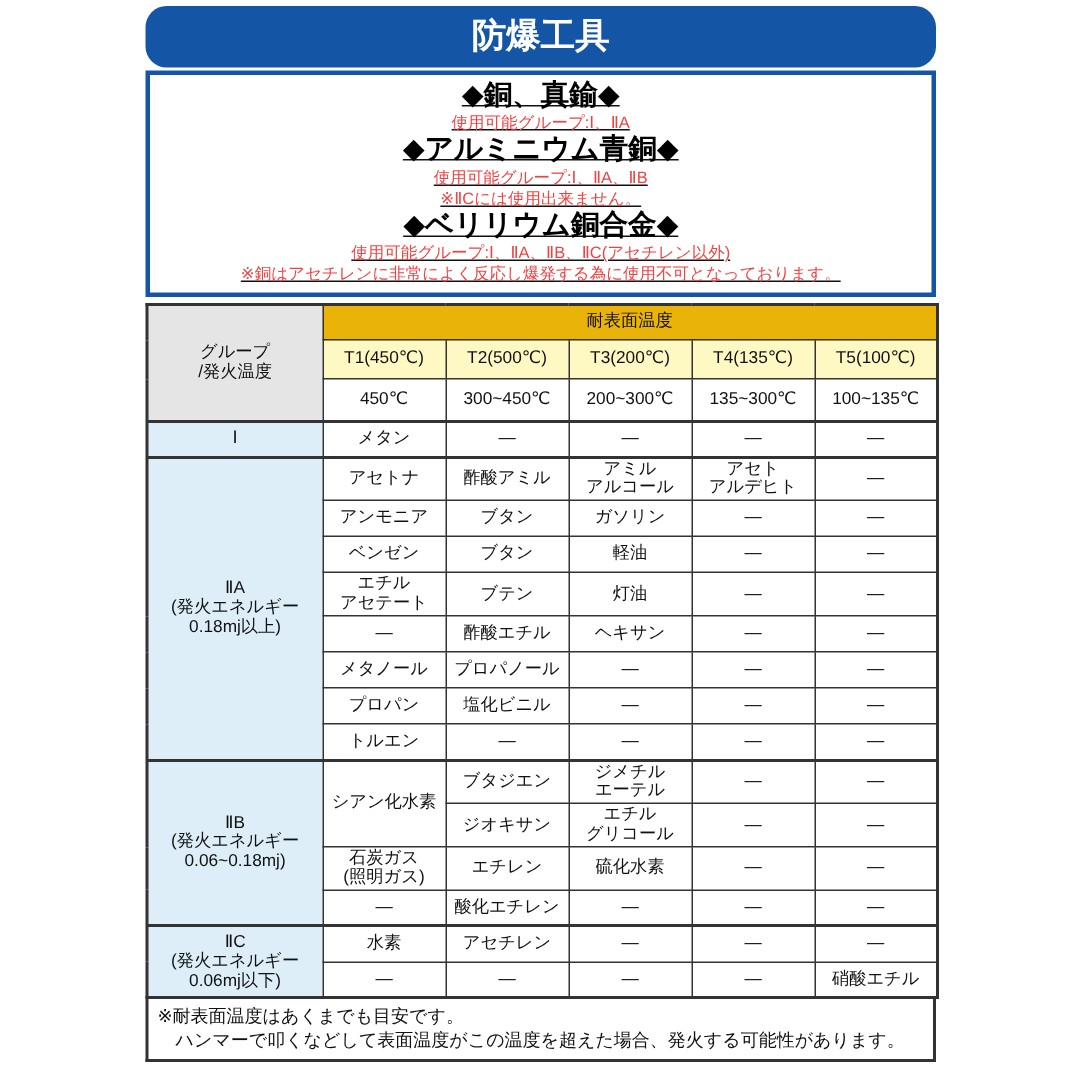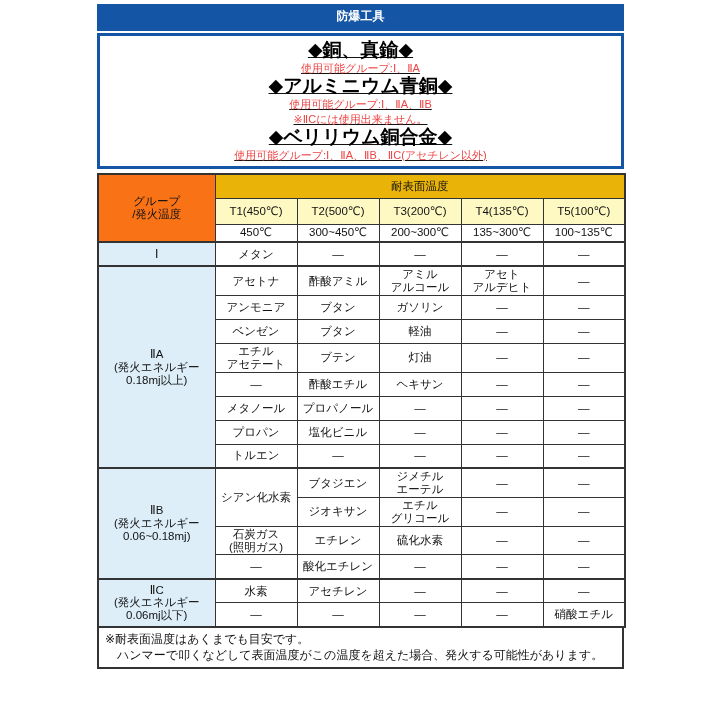--- a/index.html
+++ b/index.html
@@ -4,40 +4,40 @@
 <style>
   html,body{margin:0;padding:0;}
   body{
     width:721px;height:721px;background:#ffffff;overflow:hidden;
     font-family:"Liberation Sans","DejaVu Sans",sans-serif;color:#111;
   }
   *{box-sizing:border-box;}
   .page{width:527px;margin:4px auto 0;}
   .banner{
     background:#1456A5;color:#fff;text-align:center;
-    padding:5px 0 6px;font-weight:bold;font-size:12px;line-height:1.3;
+    padding:5px 0 6px;font-weight:bold;font-size:23px;line-height:1.3;border-radius:14px;
   }
   .materials{
     border:3px solid #1456A5;background:#fff;margin-top:2px;
     padding:3px 2px 4px;text-align:center;text-decoration:underline;
   }
   .mat-title{font-size:19px;font-weight:bold;line-height:1.18;color:#000;}
   .mat-line{font-size:11px;line-height:1.28;color:#ef4444;}
   table.compat{
     border-collapse:collapse;width:100%;margin-top:4px;table-layout:fixed;
     border:2px solid #333;
   }
   .compat th,.compat td{
     border:1px solid #333;text-align:center;vertical-align:middle;
     font-weight:normal;font-size:11.5px;line-height:1.12;padding:1px 2px;
   }
-  .corner{background:#f97316;font-size:12px;}
+  .corner{background:#e5e5e5;font-size:12px;}
   .cream{background:#eab308;font-size:13px;height:24px;}
   .tclass{height:26px;font-size:12px;background:#fef9c3;}
-  .trange{height:18px;font-size:12px;background:#fff;}
+  .trange{height:28px;font-size:12px;background:#fff;}
   tbody td{height:24px;background:#fff;}
   td.group-cell{background:#DDEEF9;font-size:11.5px;}
   tr.group-start td{border-top:2px solid #333;}
   .notes{
     border:2px solid #333;border-top:none;background:#fff;
     font-size:12px;line-height:1.35;padding:3px 6px 4px;text-align:left;
   }
 </style>
 </head>
 <body>
@@ -49,20 +49,21 @@
   </div>
 
   <div class="materials" id="materials">
       <div class="mat-title">◆銅、真鍮◆</div>
       <div class="mat-line">使用可能グループ:Ⅰ、ⅡA</div>
       <div class="mat-title">◆アルミニウム青銅◆</div>
       <div class="mat-line">使用可能グループ:Ⅰ、ⅡA、ⅡB</div>
       <div class="mat-line">※ⅡCには使用出来ません。</div>
       <div class="mat-title">◆ベリリウム銅合金◆</div>
       <div class="mat-line">使用可能グループ:Ⅰ、ⅡA、ⅡB、ⅡC(アセチレン以外)</div>
+      <div class="mat-line">※銅はアセチレンに非常によく反応し爆発する為に使用不可となっております。</div>
     </div>
 
   <table class="compat">
     <colgroup>
       <col style="width:117px">
       <col style="width:82px">
         <col style="width:82px">
         <col style="width:82px">
         <col style="width:82px">
         <col style="width:82px">

